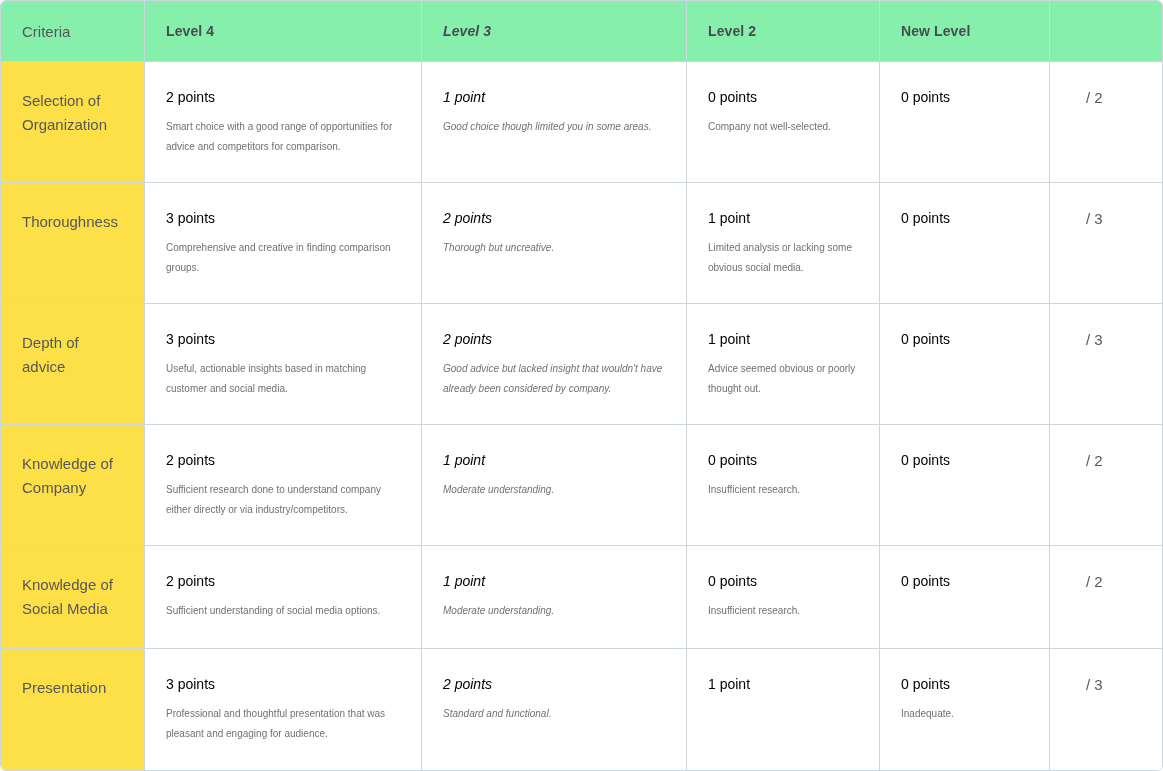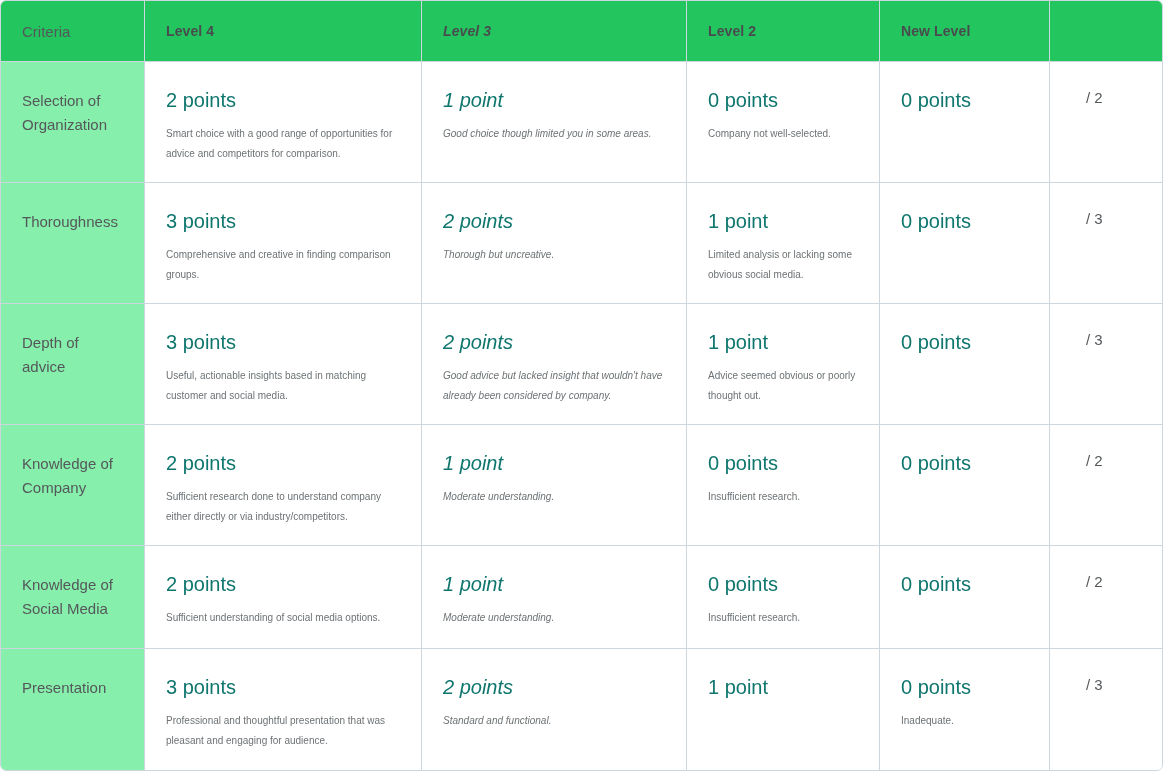--- a/index.html
+++ b/index.html
@@ -29,48 +29,48 @@
   .c2 { width: 265px; flex: 0 0 265px; font-style: italic; }
   .c3 { width: 193px; flex: 0 0 193px; }
   .c4 { width: 170px; flex: 0 0 170px; }
   .c5 { width: 114px; flex: 0 0 114px; }
   
   .header-row { height: 61px; }
   .r1, .r2, .r3, .r4, .r6 { height: 121px; }
   .r5 { height: 103px; }
   
   .header-row .cell {
-    background: #22c55e;
+    background: #86efac;
     display: flex;
     align-items: center;
     padding-top: 0;
     padding-bottom: 0;
     text-align: right;
   }
   .header-label {
     font-size: 14px;
     font-weight: bold;
     color: #494c4e;
     letter-spacing: 0.1px;
   }
   .criteria-header-label {
     font-size: 15px;
     font-weight: normal;
     color: #55585a;
   }
   
   .criteria-cell {
-    background: #86efac;
+    background: #fde047;
     font-size: 15px;
     line-height: 24px;
     color: #55585a;
   }
   .points-label {
-    font-size: 20px;
-    color: #0f766e;
+    font-size: 14px;
+    color: #000000;
     margin-bottom: 12px;
   }
   .level-desc {
     font-size: 10px;
     line-height: 20px;
     color: #6d7275;
   }
   .score-cell {
     font-size: 15px;
     color: #55585a;

